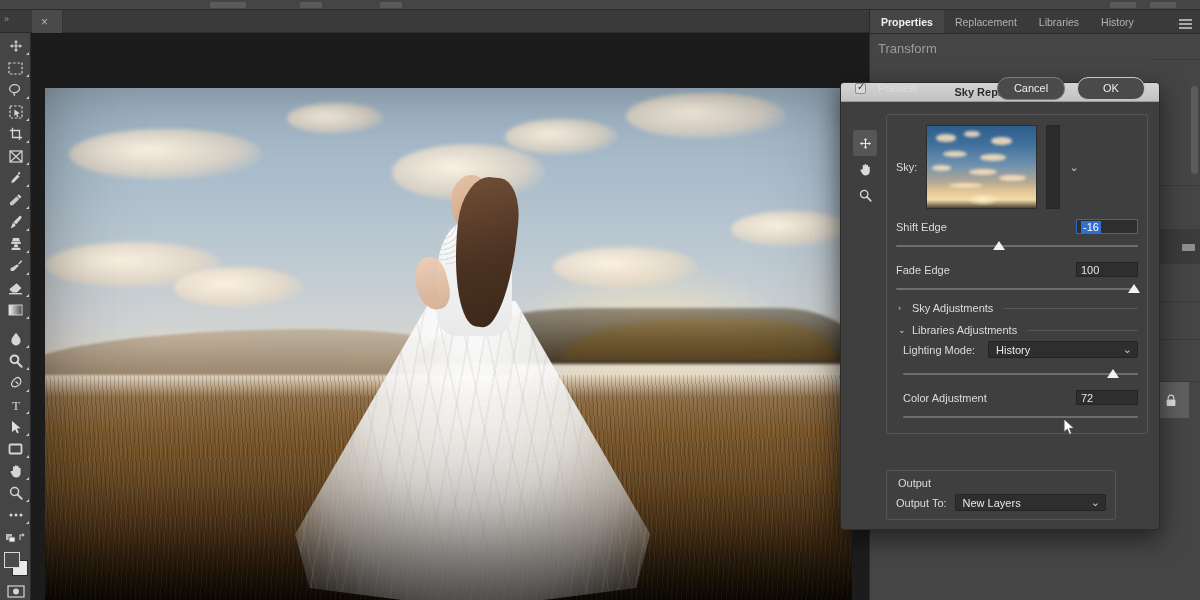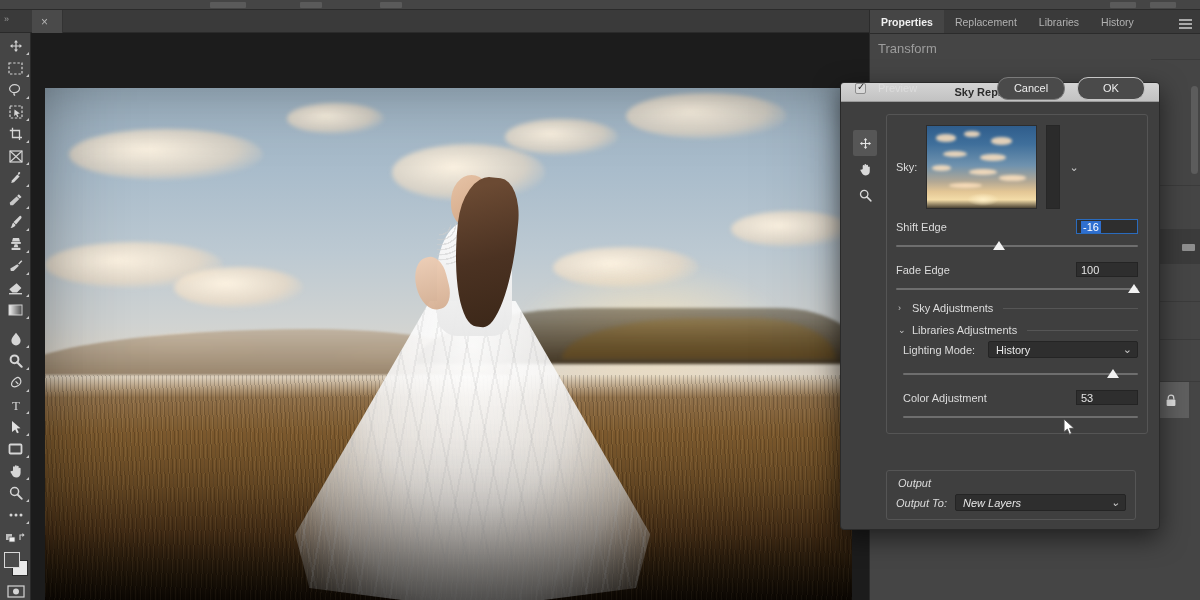--- a/index.html
+++ b/index.html
@@ -250,22 +250,22 @@
   .disc .ln { flex:1; height:1px; background:#565656; margin-left:4px; }
 
   .sub { padding-left: 7px; }
   .selectbox {
     height: 17px; background:#2e2e2e; border:1px solid #242424; border-radius:2px;
     display:flex; align-items:center; justify-content:space-between;
     padding: 0 5px 0 7px; font-size: 11px; color:#e8e8e8;
   }
 
   .outbox {
-    position:absolute; left:45px; top:368px; width:250px;
-    border:1px solid #555; border-radius:3px; padding: 6px 9px 8px 9px; font-style: italic;
+    position:absolute; left:45px; top:368px; width:230px;
+    border:1px solid #555; border-radius:3px; padding: 6px 9px 8px 9px;
   }
   .out-title { font-size:11px; color:#dcdcdc; margin-bottom:5px; padding-left:2px; }
   .out-row { display:flex; align-items:center; gap:8px; }
 
   .dlg-foot { position:absolute; left:0; right:0; bottom:9px; height:26px; padding: 0 14px; display:flex; align-items:center; }
   .prev { display:flex; align-items:center; gap:12px; font-size:11px; color:#dcdcdc; }
   .cb { width:11px; height:11px; background:#d9d9d9; border:1px solid #8e8e8e; border-radius:2px; position:relative; }
   .cb:after { content:"✓"; position:absolute; left:1px; top:-3px; font-size:10px; color:#2b2b2b; }
   .btns { margin-left:auto; display:flex; gap:12px; }
   .btn {
@@ -645,21 +645,21 @@
             <div class="slider">
               <div class="track"></div>
               <div class="knob" style="left:87%;"></div>
             </div>
           </div>
 
           <div class="ctl">
             <div class="ctl-row">
               <span class="ctl-label">Color Adjustment</span>
               <div class="numbox">
-                <span class="val">53</span>
+                <span class="val">72</span>
               </div>
             </div>
             <div class="slider">
               <div class="track"></div>
               <div class="knob" style="left:70%;opacity:0;"></div>
             </div>
           </div>
         </div>
       </div>
 

